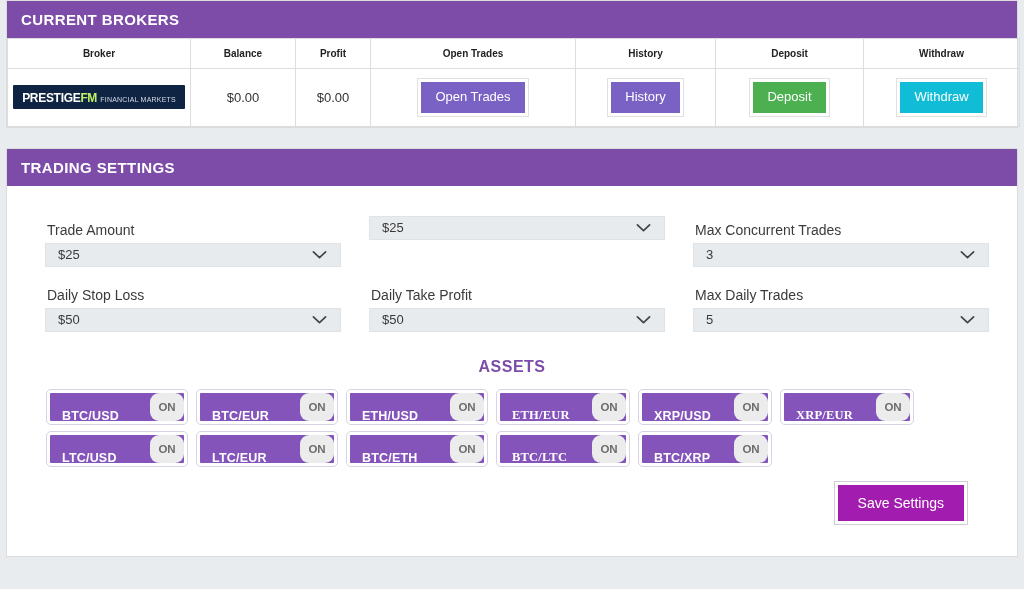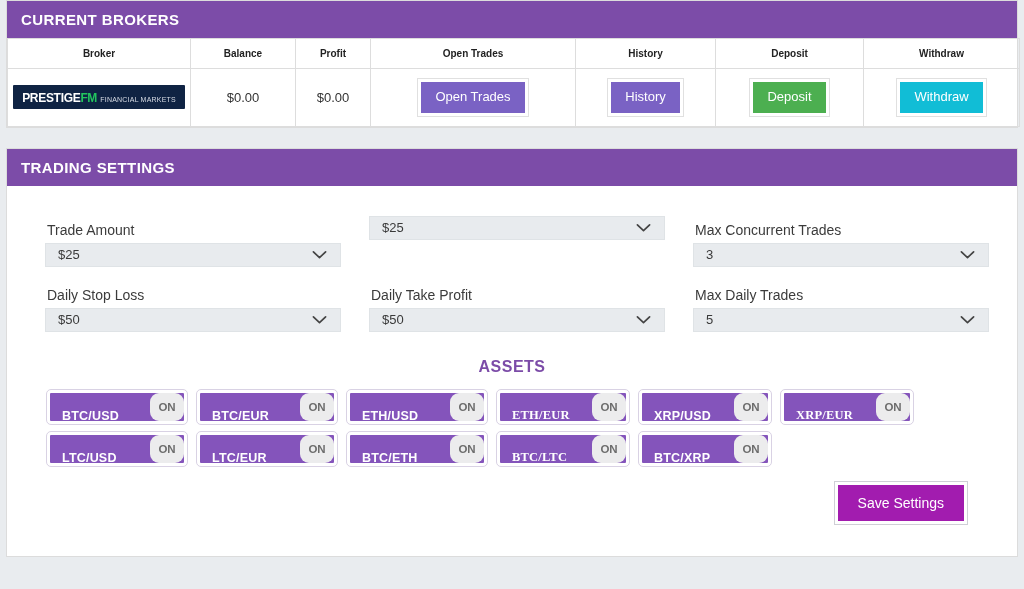--- a/index.html
+++ b/index.html
@@ -76,21 +76,21 @@
     border-radius: 1px;
   }
   .logo-top {
     font-size: 12px;
     font-weight: bold;
     letter-spacing: -.3px;
     color: #ffffff;
     white-space: nowrap;
   }
   .logo-fm {
-    color: #22c55e;
+    color: #bef264;
     letter-spacing: -.5px;
   }
   .logo-sub {
     margin-top: 2px;
     font-size: 7px;
     letter-spacing: .2px;
     color: #d8dde6;
     white-space: nowrap;
   }
 

